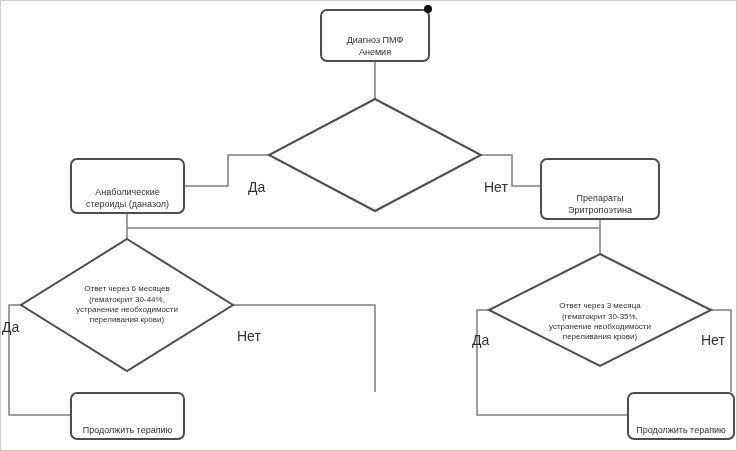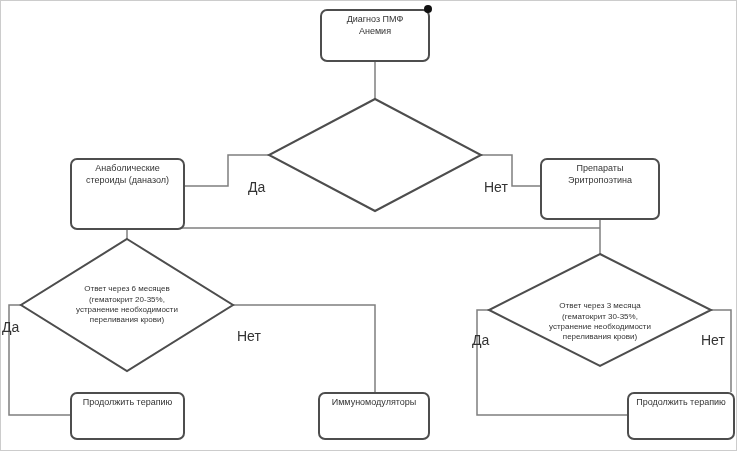--- a/index.html
+++ b/index.html
@@ -15,21 +15,21 @@
   .layer { position: absolute; left: 0; top: 0; }
   .conn { fill: none; stroke: #7f7f7f; stroke-width: 1.5; }
   .shape { fill: #ffffff; stroke: #4d4d4d; stroke-width: 2; }
   .node {
     position: absolute;
     box-sizing: border-box;
     border: 2px solid #4d4d4d;
     border-radius: 7px;
     background: #ffffff;
     display: flex;
-    align-items: flex-start;
+    align-items: flex-end;
     justify-content: center;
     text-align: center;
     font-size: 9px;
     color: #333333;
     line-height: 1.35;
     padding: 2px;
   }
   .node .node-label { white-space: pre-line; }
   .dtext {
     position: absolute;
@@ -78,45 +78,42 @@
     <polygon class="shape" points="375,99 481,155 375,211 269,155"></polygon>
     <polygon class="shape" points="127,239 233,305 127,371 21,305"></polygon>
     <polygon class="shape" points="600,254 711,310 600,366 489,310"></polygon>
   </svg>
 
   <div class="node" style="left:320px; top:9px; width:110px; height:53px;">
     <span class="node-label">Диагноз ПМФ
 Анемия</span>
   </div>
 
-  <div class="node" style="left:70px; top:158px; width:115px; height:72px;">
+  <div class="node" style="left:70px; top:158px; width:115px; height:56px;">
     <span class="node-label">Анаболические
 стероиды (даназол)</span>
   </div>
 
   <div class="node" style="left:540px; top:158px; width:120px; height:62px;">
     <span class="node-label">Препараты
 Эритропоэтина</span>
   </div>
 
   <div class="node" style="left:70px; top:392px; width:115px; height:48px;">
     <span class="node-label">Продолжить терапию</span>
   </div>
 
-  <div class="node" style="left:318px; top:392px; width:112px; height:48px;">
-    <span class="node-label">Иммуномодуляторы</span>
-  </div>
 
   <div class="node" style="left:627px; top:392px; width:108px; height:48px;">
     <span class="node-label">Продолжить терапию</span>
   </div>
 
 
   <div class="dtext" style="left:27px; top:270px; width:200px; height:70px;">Ответ через 6 месяцев
-(гематокрит 20-35%,
+(гематокрит 30-44%,
 устранение необходимости
 переливания крови)</div>
 
   <div class="dtext" style="left:500px; top:287px; width:200px; height:70px;">Ответ через 3 месяца
 (гематокрит 30-35%,
 устранение необходимости
 переливания крови)</div>
 
   <span class="blabel" style="left:248px; top:139px;">Да</span>
   <span class="blabel" style="left:484px; top:139px;">Нет</span>

